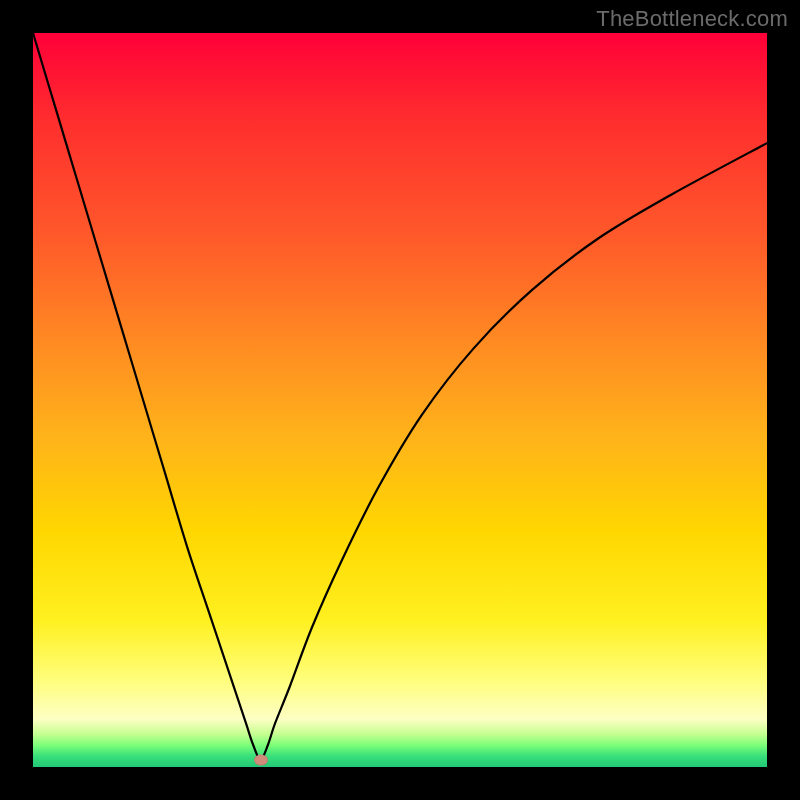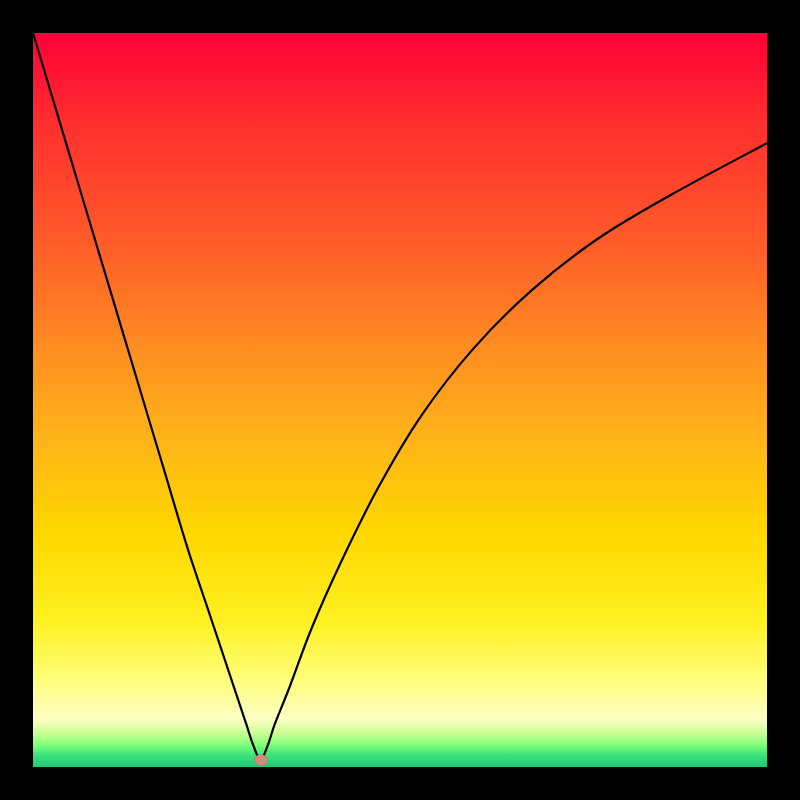--- a/index.html
+++ b/index.html
@@ -72,13 +72,14 @@
 </head>
 <body>
 
 <div class="frame">
   <div class="plot-area">
     <svg class="curve-svg" viewBox="0 0 734 734" preserveAspectRatio="none">
       <path id="curve-path" d="M 0.00 0.00 C 3.67 12.23, 14.68 48.93, 22.02 73.40 C 29.36 97.87, 36.70 122.33, 44.04 146.80 C 51.38 171.27, 58.72 195.73, 66.06 220.20 C 73.40 244.67, 80.74 269.13, 88.08 293.60 C 95.42 318.07, 102.76 342.53, 110.10 367.00 C 117.44 391.47, 124.78 415.93, 132.12 440.40 C 139.46 464.87, 146.80 490.56, 154.14 513.80 C 161.48 537.04, 168.82 557.84, 176.16 579.86 C 183.50 601.88, 192.06 627.57, 198.18 645.92 C 204.30 664.27, 209.19 678.95, 212.86 689.96 C 216.53 700.97, 217.75 705.86, 220.20 711.98 C 222.65 718.10, 225.09 726.66, 227.54 726.66 C 229.99 726.66, 232.43 718.10, 234.88 711.98 C 237.33 705.86, 238.55 699.75, 242.22 689.96 C 245.89 680.17, 250.78 669.16, 256.90 653.26 C 263.02 637.36, 270.36 615.34, 278.92 594.54 C 287.48 573.74, 297.27 551.72, 308.28 528.48 C 319.29 505.24, 331.52 479.55, 344.98 455.08 C 358.44 430.61, 373.12 404.92, 389.02 381.68 C 404.92 358.44, 422.05 336.42, 440.40 315.62 C 458.75 294.82, 478.32 275.25, 499.12 256.90 C 519.92 238.55, 541.94 221.42, 565.18 205.52 C 588.42 189.62, 610.44 177.38, 638.58 161.48 C 666.72 145.58, 718.10 118.66, 734.00 110.10" fill="none" stroke="#000" stroke-width="2.2" stroke-linejoin="round" stroke-linecap="round"></path>
     </svg>
     <div id="marker" class="marker" style="left: 227.54px; top: 726.66px;"></div>
   </div>
+  <div class="watermark">TheBottleneck.com</div>
 </div>
 
 </body></html>

